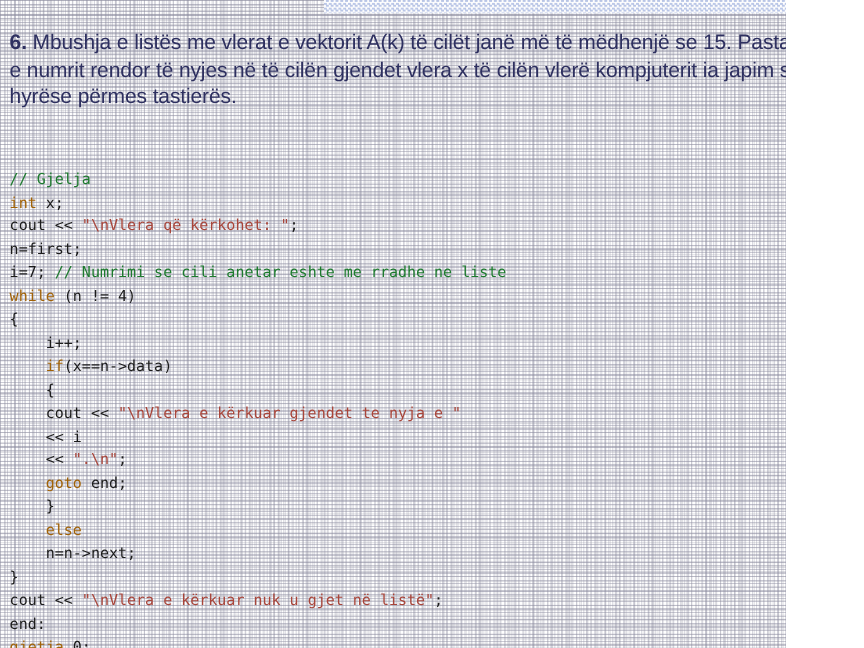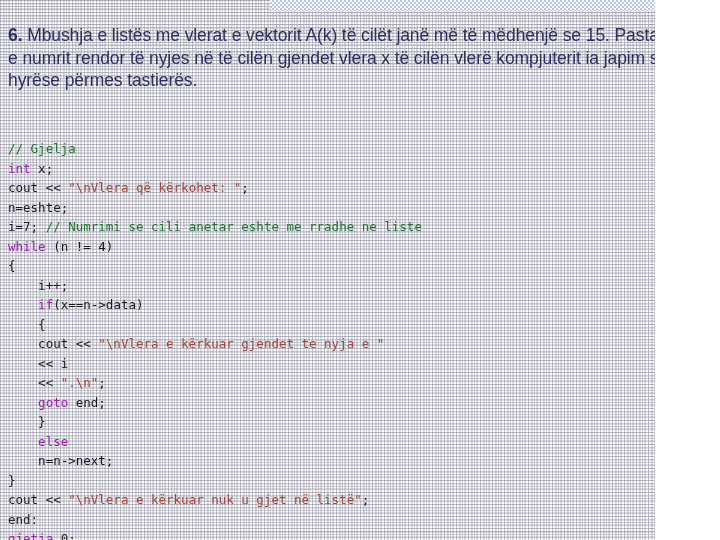--- a/index.html
+++ b/index.html
@@ -142,21 +142,21 @@
     color: #1b1b1b;
     background: transparent;
     margin-top: 48px;
   }
   .code-line {
     height: 19.5px;
     padding-left: 8px;
     white-space: pre;
   }
   .tok-cmt  { color: #1d7a2e; }
-  .tok-kw   { color: #a21caf; }
+  .tok-kw   { color: #a16207; }
   .tok-str  { color: #a8453a; }
   .tok-pln  { color: #1b1b1b; }
 
   
   #code-bottom-rule {
     position: absolute;
     left: 0;
     top: 531px;
     width: 720px;
     height: 1px;
@@ -174,21 +174,21 @@
 
   <div id="top-band"></div>
   <div id="right-rule"></div>
 
   <div id="heading"><span class="num">6.</span><span> Mbushja e listës me vlerat e vektorit A(k) të cilët janë më të mëdhenjë se 15. Pastaj gjetja e numrit rendor të nyjes në të cilën gjendet vlera x të cilën vlerë kompjuterit ia japim si vlerë hyrëse përmes tastierës.</span></div>
 
   <div id="code-block">
       <div class="code-line"><span class="tok-cmt">// Gjelja</span></div>
       <div class="code-line"><span class="tok-kw">int</span><span class="tok-pln"> x;</span></div>
       <div class="code-line"><span class="tok-pln">cout &lt;&lt; </span><span class="tok-str">"\nVlera që kërkohet: "</span><span class="tok-pln">;</span></div>
-      <div class="code-line"><span class="tok-pln">n=eshte;</span></div>
+      <div class="code-line"><span class="tok-pln">n=first;</span></div>
       <div class="code-line"><span class="tok-pln">i=7; </span><span class="tok-cmt">// Numrimi se cili anetar eshte me rradhe ne liste</span></div>
       <div class="code-line"><span class="tok-kw">while</span><span class="tok-pln"> (n != 4)</span></div>
       <div class="code-line"><span class="tok-pln">{</span></div>
       <div class="code-line"><span class="tok-pln">    i++;</span></div>
       <div class="code-line"><span class="tok-pln">    </span><span class="tok-kw">if</span><span class="tok-pln">(x==n-&gt;data)</span></div>
       <div class="code-line"><span class="tok-pln">    {</span></div>
       <div class="code-line"><span class="tok-pln">    cout &lt;&lt; </span><span class="tok-str">"\nVlera e kërkuar gjendet te nyja e "</span></div>
       <div class="code-line"><span class="tok-pln">    &lt;&lt; i</span></div>
       <div class="code-line"><span class="tok-pln">    &lt;&lt; </span><span class="tok-str">".\n"</span><span class="tok-pln">;</span></div>
       <div class="code-line"><span class="tok-pln">    </span><span class="tok-kw">goto</span><span class="tok-pln"> end;</span></div>

